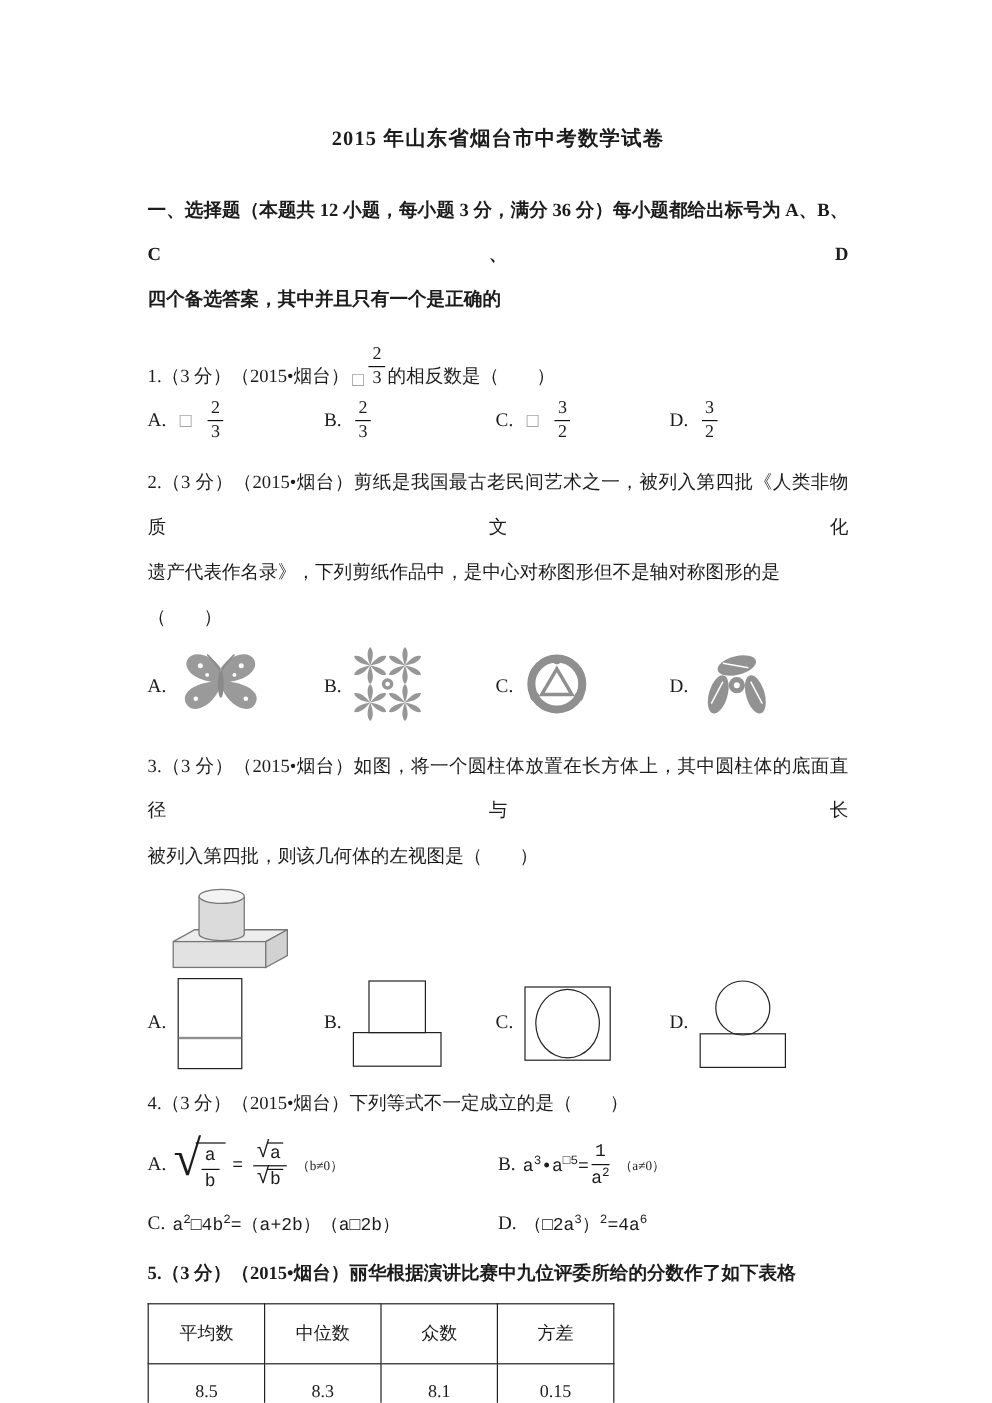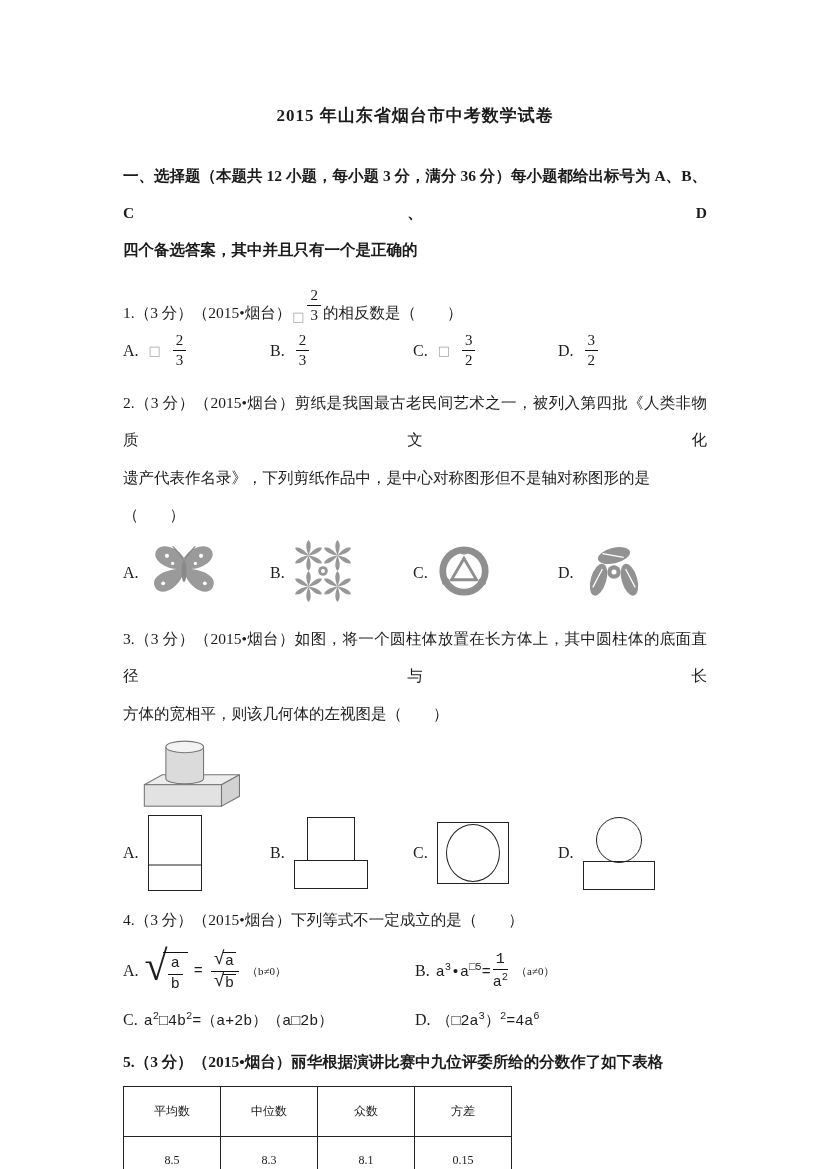--- a/index.html
+++ b/index.html
@@ -50,21 +50,21 @@
   
   .math{font-family:"Liberation Mono","DejaVu Sans Mono",monospace;font-size:15px;}
   sup{font-size:10.5px;}
   .fml-grid{display:grid;grid-template-columns:292px 1fr;}
   .rowAB{margin-top:10px;height:54px;align-items:center;}
   .rowCD{margin-top:8px;height:28px;align-items:center;}
   .fml{display:flex;align-items:center;gap:6px;font-size:15.5px;}
   .cond{font-size:11px;}
   
   .score-table{border-collapse:collapse;margin-top:10px;}
-  .score-table td{border:1.2px solid #222;width:94px;text-align:center;font-size:12px;}
+  .score-table td{border:1.2px solid #222;width:94px;text-align:center;font-size:15px;}
   .score-table .hrow td{height:47px;}
   .score-table .vrow td{height:45px;}
   .fig3d{margin-top:6px;margin-left:2px;height:70px;}
 </style>
 </head>
 <body>
 
 <div class="content">
 
   <h1 class="page-title">2015 年山东省烟台市中考数学试卷</h1>
@@ -207,21 +207,21 @@
             <circle cx="32" cy="30" r="2.6" fill="#fff"></circle>
             <path d="M20 11 L42 15 M10 46 L20 27 M54 46 L44 27" stroke="#fff" stroke-width="1.3"></path>
           </svg>
         </span>
       </div>
     </div>
   </div>
 
   <div style="margin-top:12px;">
     <div class="qline jline">3.（3 分）（2015•烟台）如图，将一个圆柱体放置在长方体上，其中圆柱体的底面直径与长</div>
-    <div class="qline">方体的宽相平，则该几何体的左视图是（　　）</div>
+    <div class="qline">被列入第四批，则该几何体的左视图是（　　）</div>
     <div class="fig3d">
       <svg width="132" height="70" viewBox="0 0 132 78">
         <polygon points="14,52 34,41 120,41 100,52" fill="#ededed" stroke="#777" stroke-width="1.2"></polygon>
         <rect x="14" y="52" width="86" height="24" fill="#e2e2e2" stroke="#777" stroke-width="1.2"></rect>
         <polygon points="100,52 120,41 120,65 100,76" fill="#d2d2d2" stroke="#777" stroke-width="1.2"></polygon>
         <path d="M38 10 L38 45 A21 6 0 0 0 80 45 L80 10" fill="#dbdbdb" stroke="#777" stroke-width="1.2"></path>
         <ellipse cx="59" cy="10" rx="21" ry="6.5" fill="#f3f3f3" stroke="#777" stroke-width="1.2"></ellipse>
       </svg>
     </div>
     <div class="opt-grid q3-opts">

